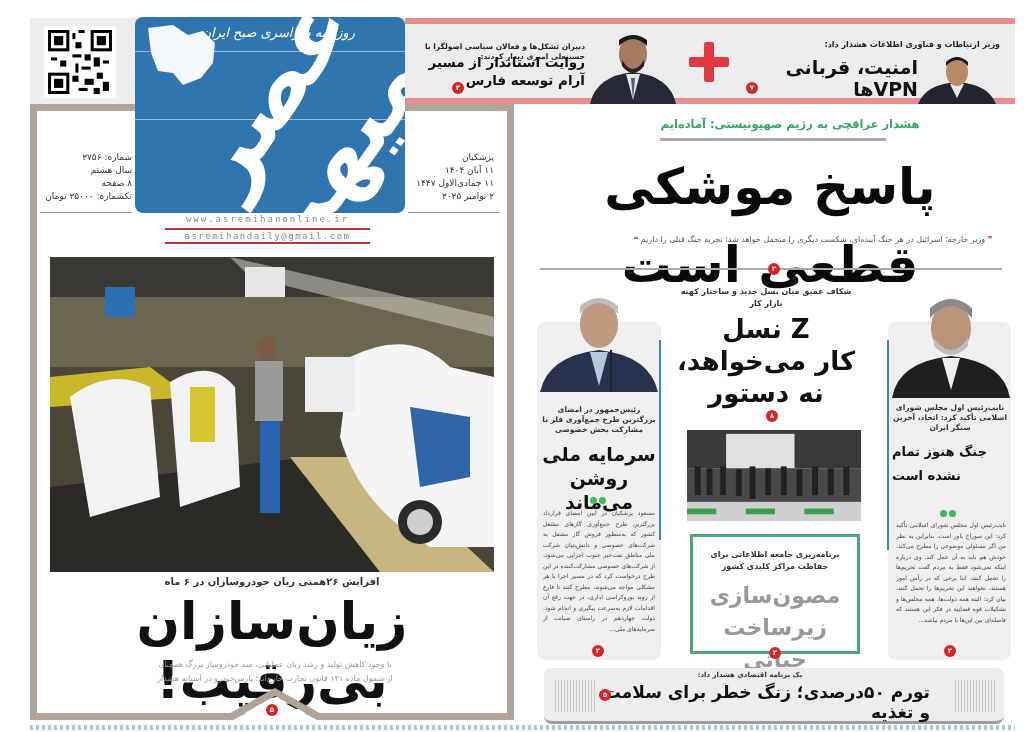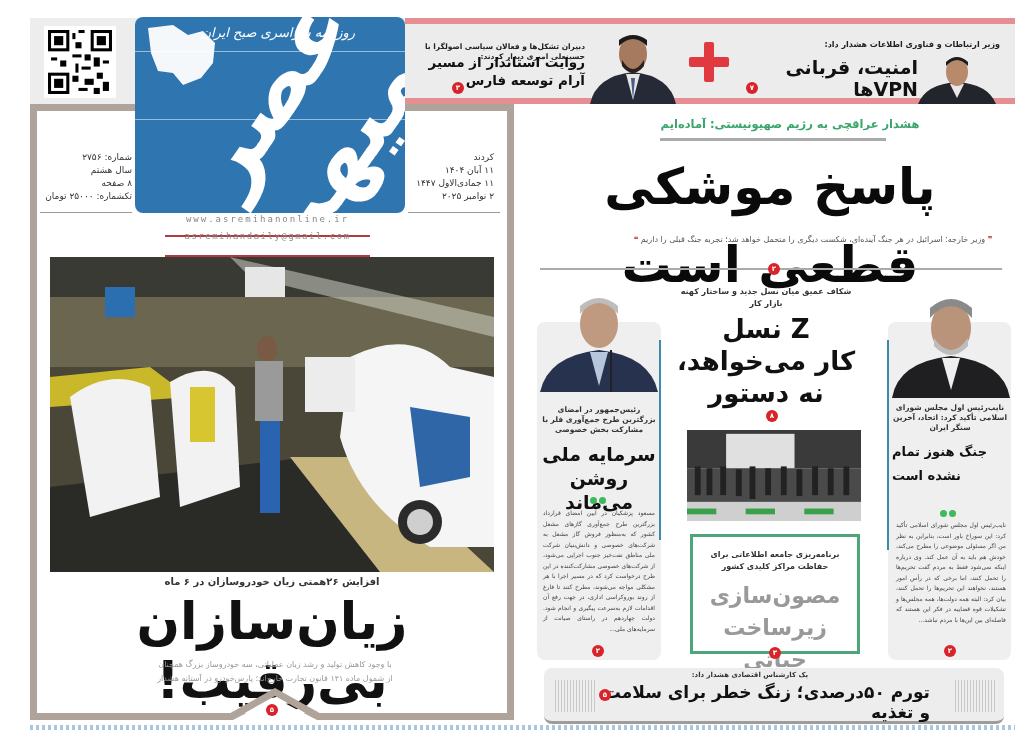--- a/index.html
+++ b/index.html
@@ -32,22 +32,22 @@
   #ad-left-title { left: 415px; top: 53px; width: 170px; font-size: 13.5px; font-weight: bold; color: #111; text-align: right; direction: rtl; line-height: 18px; }
 
   .badge { width: 12px; height: 12px; border-radius: 50%; background: #d8232a; color: #fff; font-size: 7px; font-weight: bold; text-align: center; line-height: 12px; }
 
   
   #leftframe { left: 30px; top: 104px; width: 484px; height: 616px; border: 7px solid #b0a49a; background: #fff; }
   #date-right { left: 408px; top: 151px; width: 86px; font-size: 9px; color: #333; text-align: right; direction: rtl; line-height: 13px; }
   #issue-left { left: 40px; top: 151px; width: 92px; font-size: 9px; color: #333; text-align: right; direction: rtl; line-height: 13px; }
   #date-rule { left: 408px; top: 212px; width: 92px; height: 1px; background: #999; }
   #issue-rule { left: 40px; top: 212px; width: 92px; height: 1px; background: #999; }
-  #site { left: 165px; top: 214px; width: 205px; text-align: center; font-family: "DejaVu Sans Mono", monospace; font-size: 9px; letter-spacing: 2px; color: #888; border-bottom: 2px solid #b03a40; padding-bottom: 11px; }
-  #email { left: 165px; top: 231px; width: 205px; text-align: center; font-family: "DejaVu Sans Mono", monospace; font-size: 9px; letter-spacing: 1.5px; color: #888; border-bottom: 2px solid #b03a40; padding-bottom: 14px; }
+  #site { left: 165px; top: 214px; width: 205px; text-align: center; font-family: "DejaVu Sans Mono", monospace; font-size: 9px; letter-spacing: 2px; color: #888; border-bottom: 2px solid #b03a40; padding-bottom: 4px; }
+  #email { left: 165px; top: 231px; width: 205px; text-align: center; font-family: "DejaVu Sans Mono", monospace; font-size: 9px; letter-spacing: 1.5px; color: #888; border-bottom: 2px solid #b03a40; padding-bottom: 1px; }
 
   #factory { left: 50px; top: 257px; width: 444px; height: 315px; overflow: hidden; background: #3b3a33; }
   #factory svg { width: 100%; height: 100%; display: block; }
 
   #car-kicker { left: 50px; top: 576px; width: 444px; text-align: center; font-size: 10px; font-weight: bold; color: #333; direction: rtl; }
   #car-title { left: 50px; top: 592px; width: 444px; text-align: center; font-size: 51px; font-weight: bold; color: #111; direction: rtl; letter-spacing: -1px; }
   #car-lead { left: 110px; top: 658px; width: 330px; text-align: center; font-size: 8px; color: #999; direction: rtl; line-height: 14px; }
   #car-roof { left: 225px; top: 688px; width: 100px; height: 32px; }
   #car-badge { left: 266px; top: 704px; }
 
@@ -177,21 +177,21 @@
   <path d="M29 16 Q43 2 57 16 L57 10 Q43 0 29 10 Z" fill="#1a1a1a"></path>
   <path d="M32 30 Q43 48 54 30 L54 36 Q43 50 32 36 Z" fill="#2a211c"></path>
 </svg>
 <div id="ad-left-sub" class="abs">دبیران تشکل‌ها و فعالان سیاسی اصولگرا با حسینعلی امیری دیدار کردند:</div>
 <div id="ad-left-title" class="abs">روایت استاندار از مسیر آرام توسعه فارس</div>
 <div class="abs badge" style="left:452px;top:82px;">۳</div>
 
 <div id="leftframe" class="abs"></div>
 
 <div id="date-right" class="abs">
-  <div>کردند</div>
+  <div>پزشکیان</div>
   <div>۱۱ آبان ۱۴۰۴</div>
   <div>۱۱ جمادی‌الاول ۱۴۴۷</div>
   <div>۲ نوامبر ۲۰۲۵</div>
 </div>
 <div id="date-rule" class="abs"></div>
 
 <div id="issue-left" class="abs">
   <div>شماره: ۲۷۵۶</div>
   <div>سال هشتم</div>
   <div>۸ صفحه</div>
@@ -322,17 +322,17 @@
 <div id="gb-sub" class="abs">برنامه‌ریزی جامعه اطلاعاتی برای حفاظت مراکز کلیدی کشور</div>
 <div id="gb-title" class="abs">
   <div>مصون‌سازی</div>
   <div>زیرساخت حیاتی</div>
 </div>
 <div id="gb-badge" class="abs badge">۳</div>
 
 <div id="bottom-strip" class="abs"></div>
 <div id="grill-l" class="abs grill"></div>
 <div id="grill-r" class="abs grill"></div>
-<div id="bs-kicker" class="abs">یک کارشناس اقتصادی هشدار داد:</div>
+<div id="bs-kicker" class="abs">یک برنامه اقتصادی هشدار داد:</div>
 <div id="bs-title" class="abs">تورم ۵۰درصدی؛ زنگ خطر برای سلامت و تغذیه</div>
 <div id="bs-badge" class="abs badge">۵</div>
 
 <div id="wavy" class="abs"></div>
 
 </body></html>

